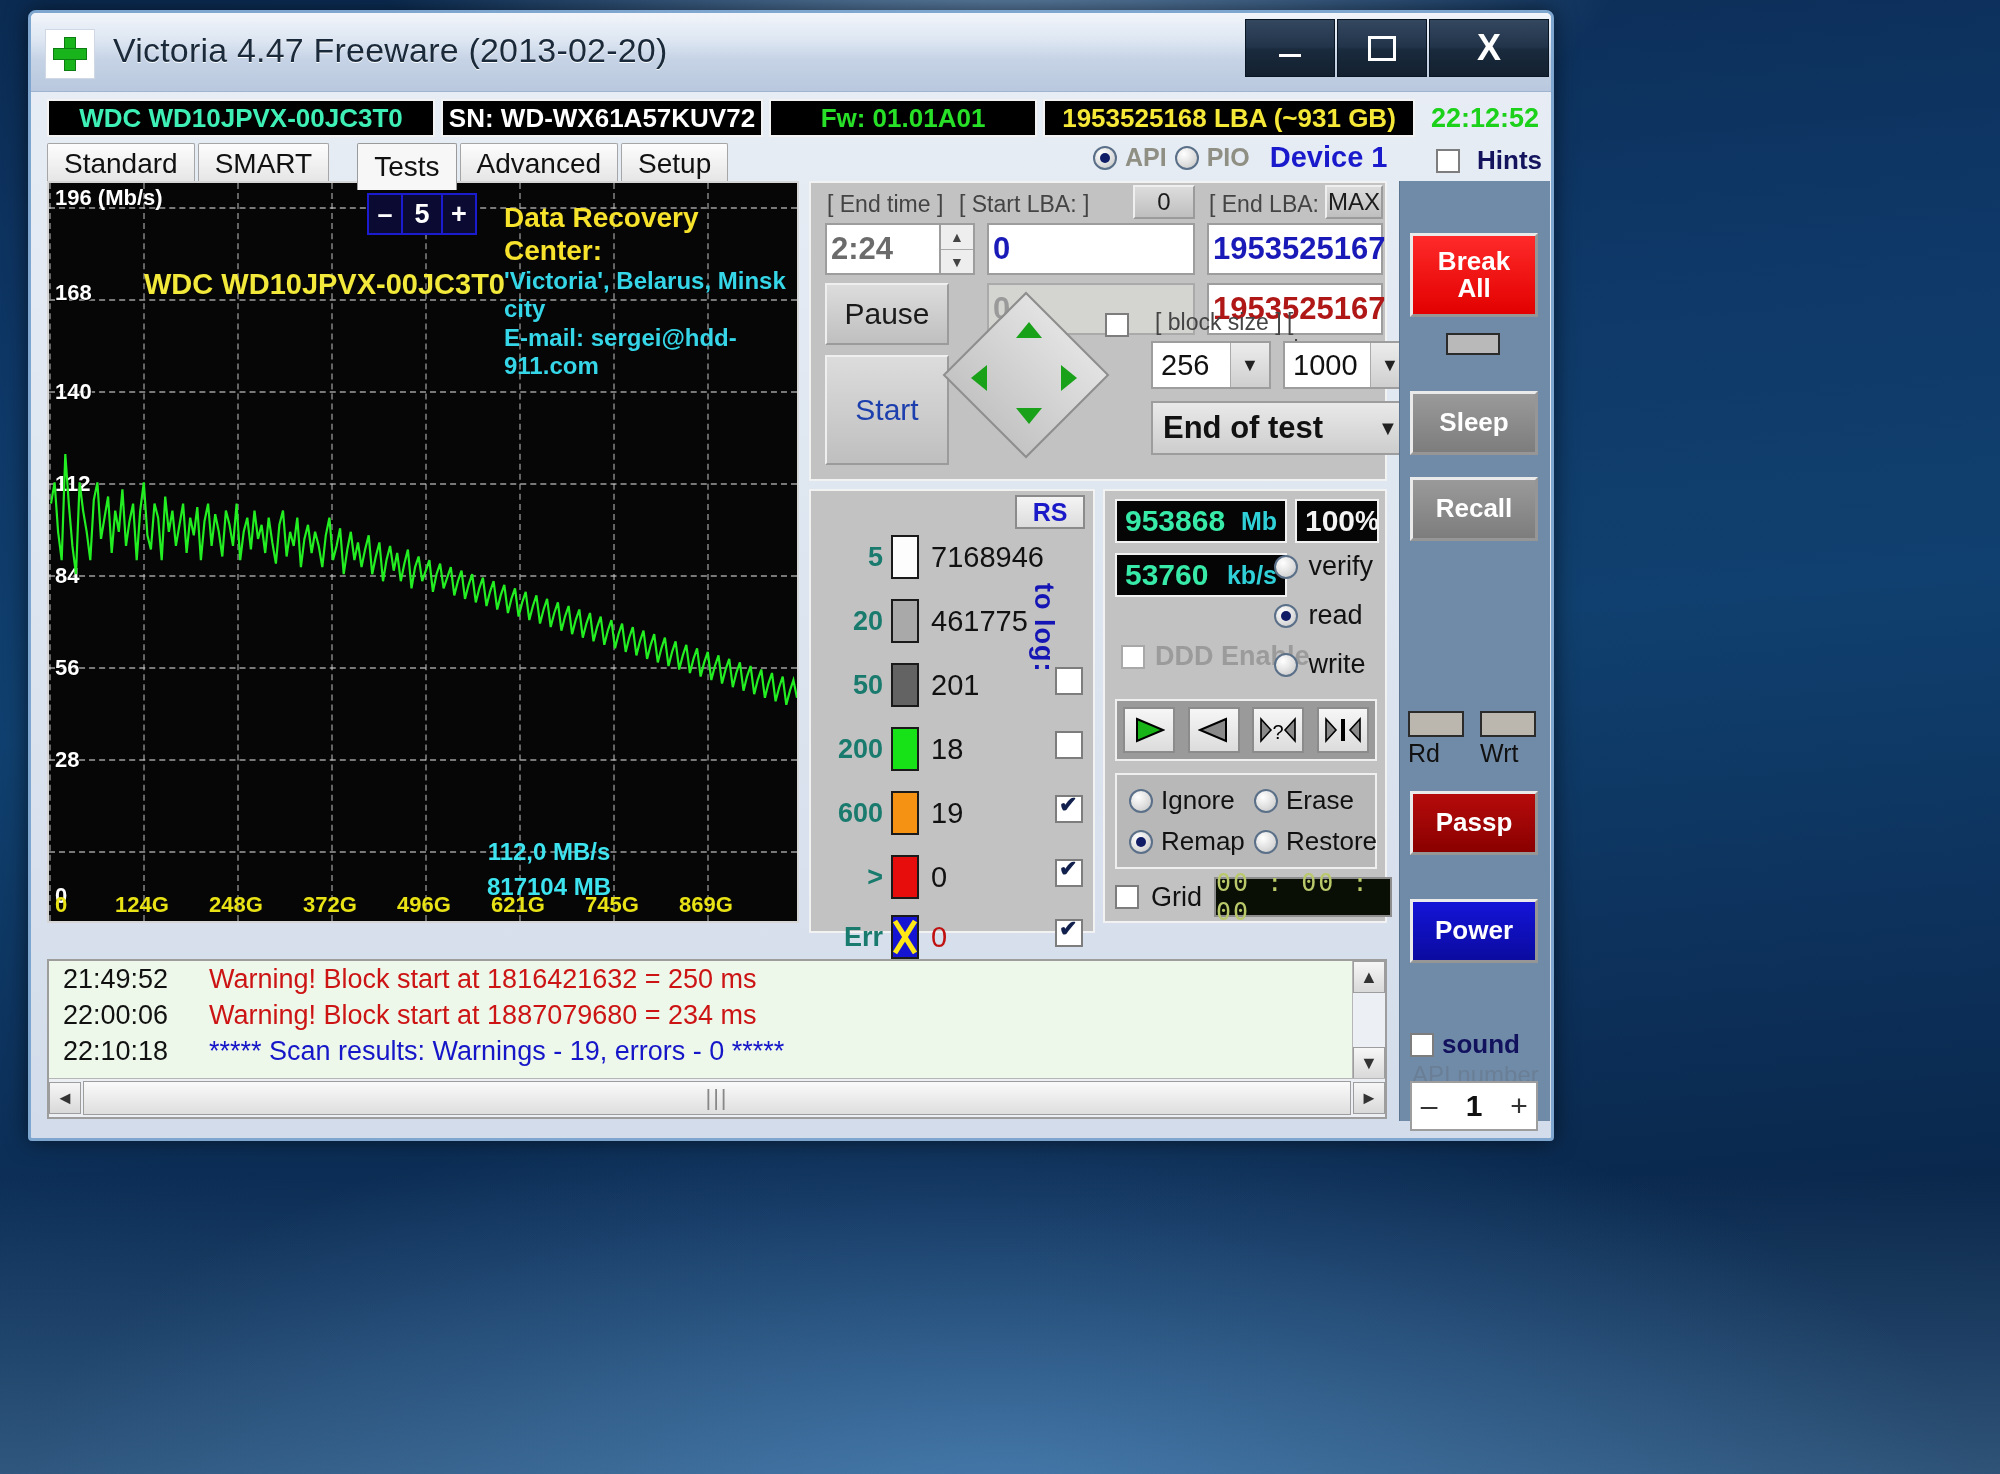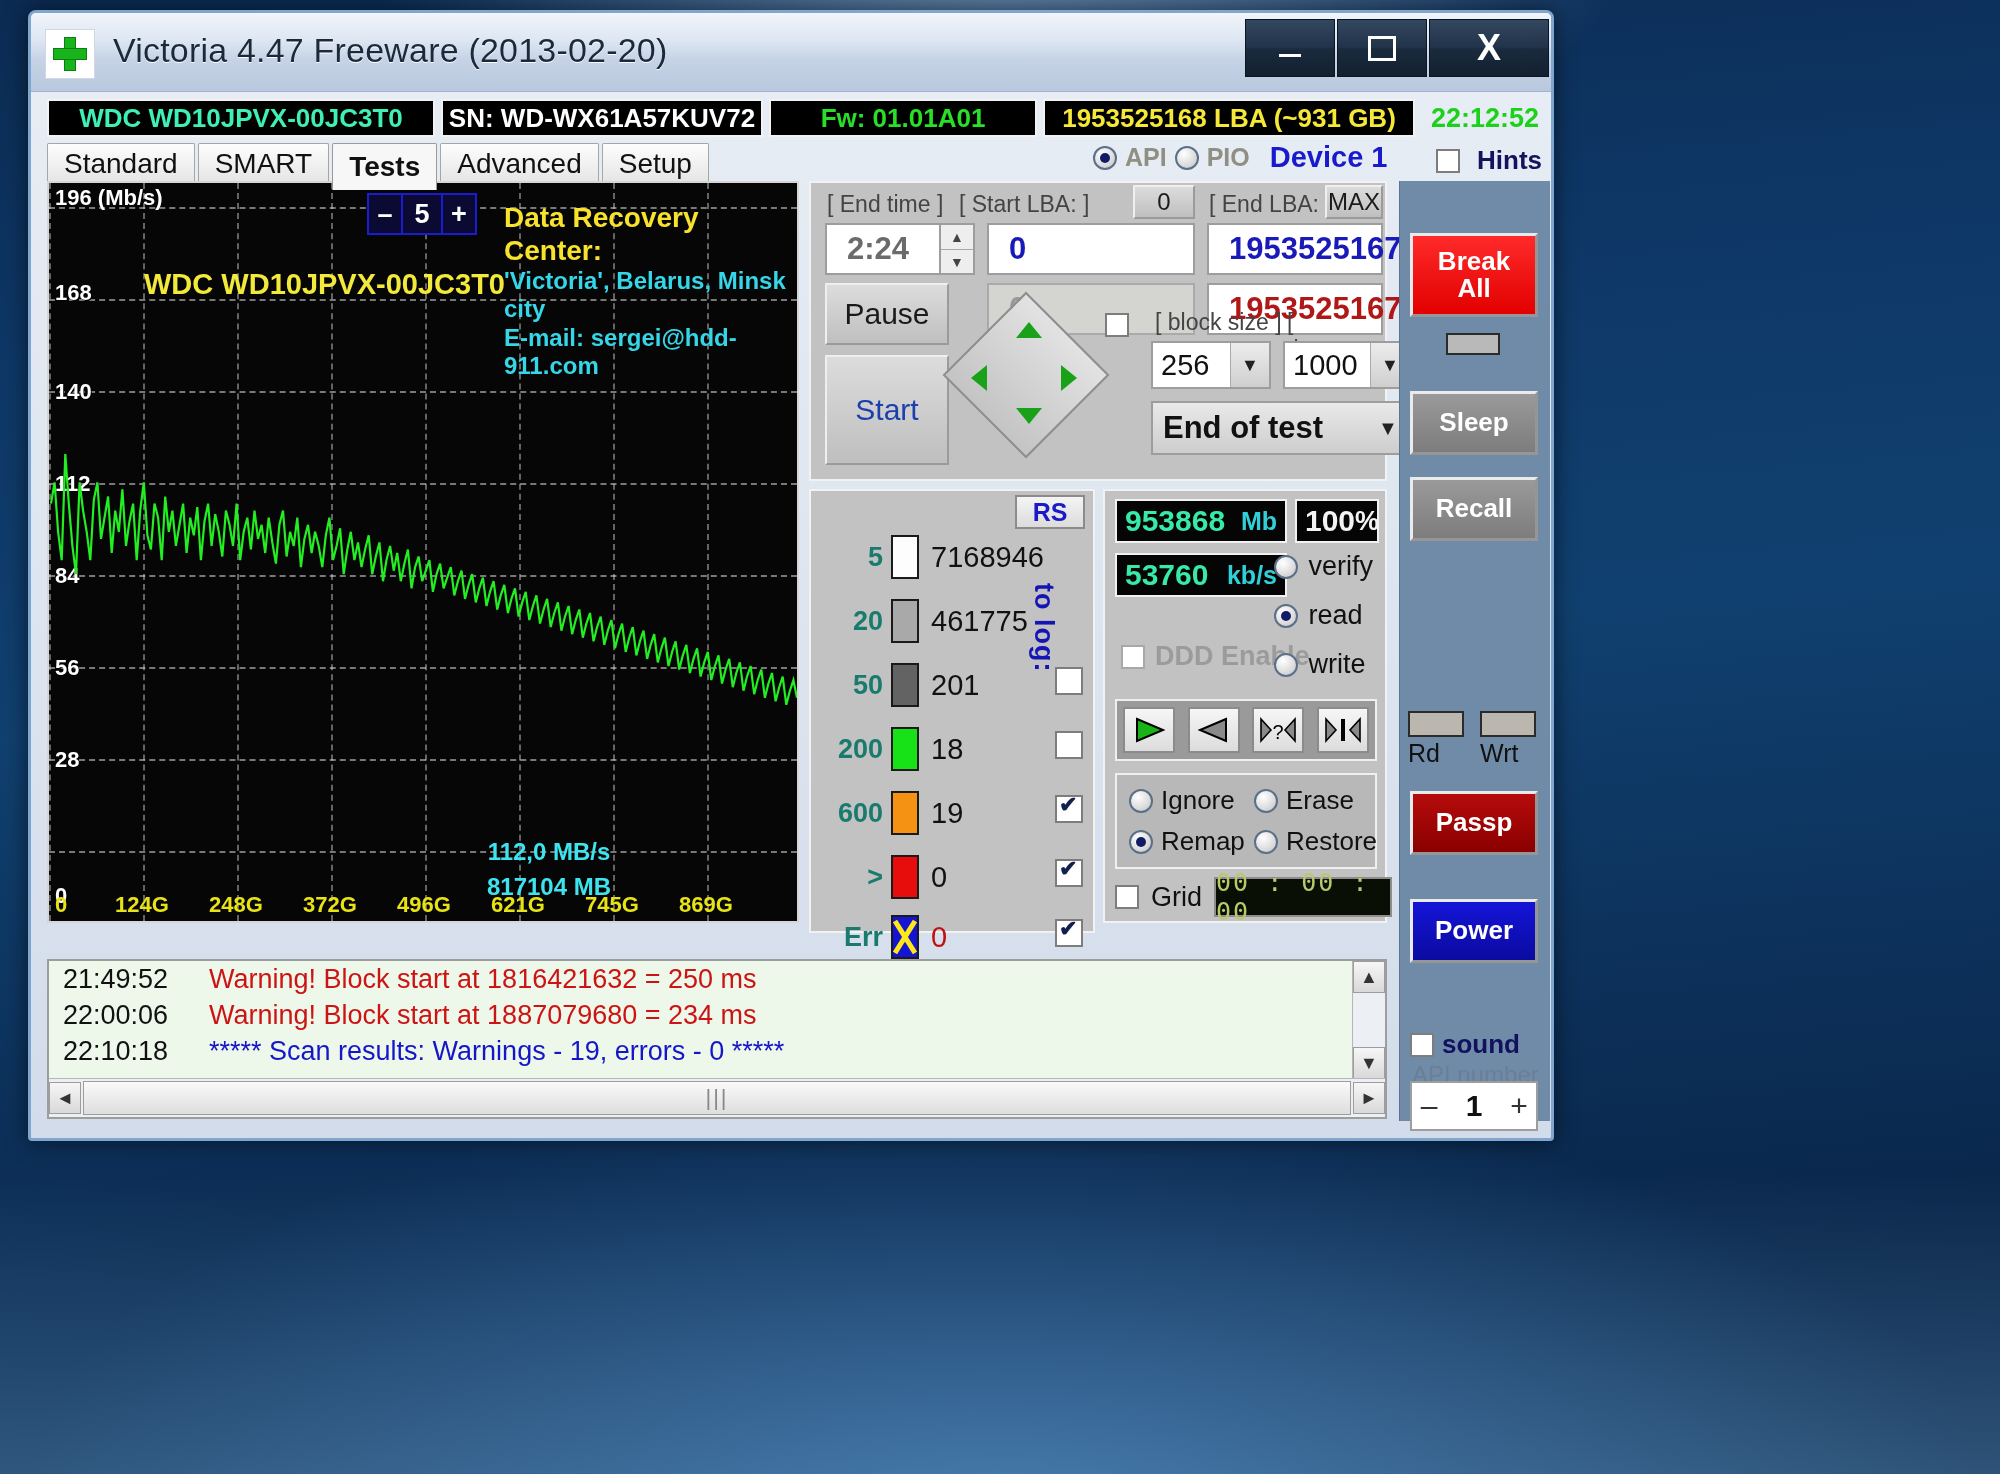--- a/index.html
+++ b/index.html
@@ -84,22 +84,22 @@
 
   
   .tabrow{position:absolute;left:16px;top:130px;display:flex;align-items:flex-start;}
   .tab{
     height:40px;padding:0 16px;margin-right:3px;
     background:linear-gradient(180deg,#fdfdfd,#e4e4e4);
     border:1px solid #a6a6a6;border-bottom:none;border-radius:2px 2px 0 0;
     display:flex;align-items:center;font-size:28px;color:#111;
   }
   .tab.active{
-    background:#f7f7f7;height:46px;font-weight:bold;
-    border-color:#9a9a9a;position:relative;z-index:3;
+    background:#f7f7f7;height:46px;font-weight:normal;
+    border-color:#9a9a9a;position:relative;z-index:3;margin-left:25px;
   }
 
   
   .apiRow{position:absolute;left:1062px;top:128px;display:flex;align-items:center;gap:8px;}
   .radio{
     width:24px;height:24px;border-radius:50%;
     background:radial-gradient(circle at 35% 30%,#ffffff,#dcdcdc 60%,#bfbfbf);
     border:2px solid #5a6f88;box-sizing:border-box;position:relative;flex:none;
   }
   .radio.on:after{
@@ -160,21 +160,21 @@
   .speedsvg{position:absolute;left:0;top:0;}
 
   
   .panelA{
     position:absolute;left:762px;top:0;width:578px;height:300px;
     background:#c2c2c2;border:2px solid #f2f2f2;box-sizing:border-box;
   }
   .lbl{font-size:23px;color:#444;}
   .field{
     background:#fff;border:2px solid #9d9d9d;box-sizing:border-box;
-    display:flex;align-items:center;padding-left:20px;font-size:31px;font-weight:bold;
+    display:flex;align-items:center;padding-left:4px;font-size:31px;font-weight:bold;
   }
   .btn3d{
     background:linear-gradient(180deg,#dcdcdc,#bfbfbf);
     border:2px outset #efefef;box-sizing:border-box;
     display:flex;align-items:center;justify-content:center;
     font-size:28px;color:#1b1b1b;
   }
   .bigbtn{font-size:30px;}
   .startbtn{color:#1d3fae;font-weight:500;}
 

